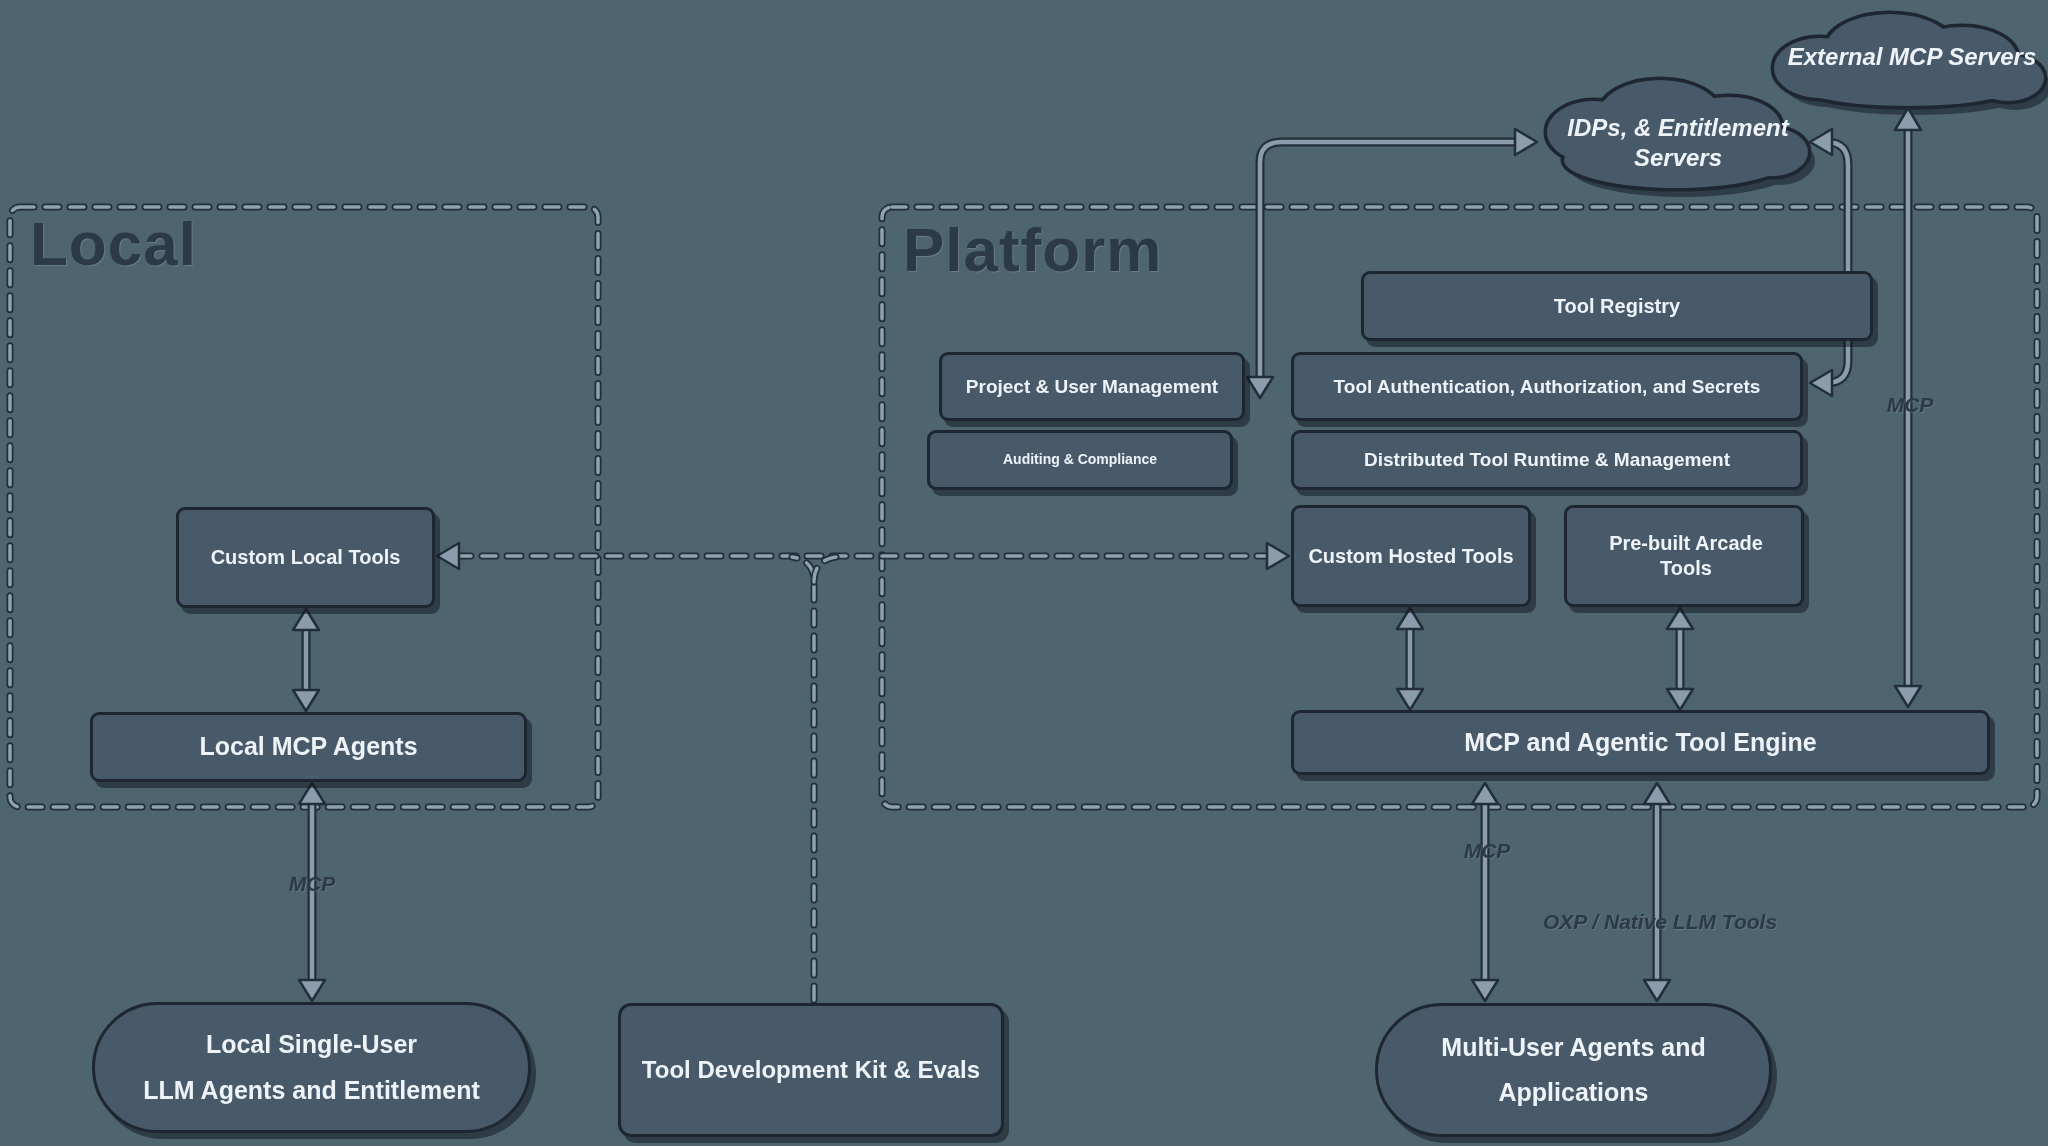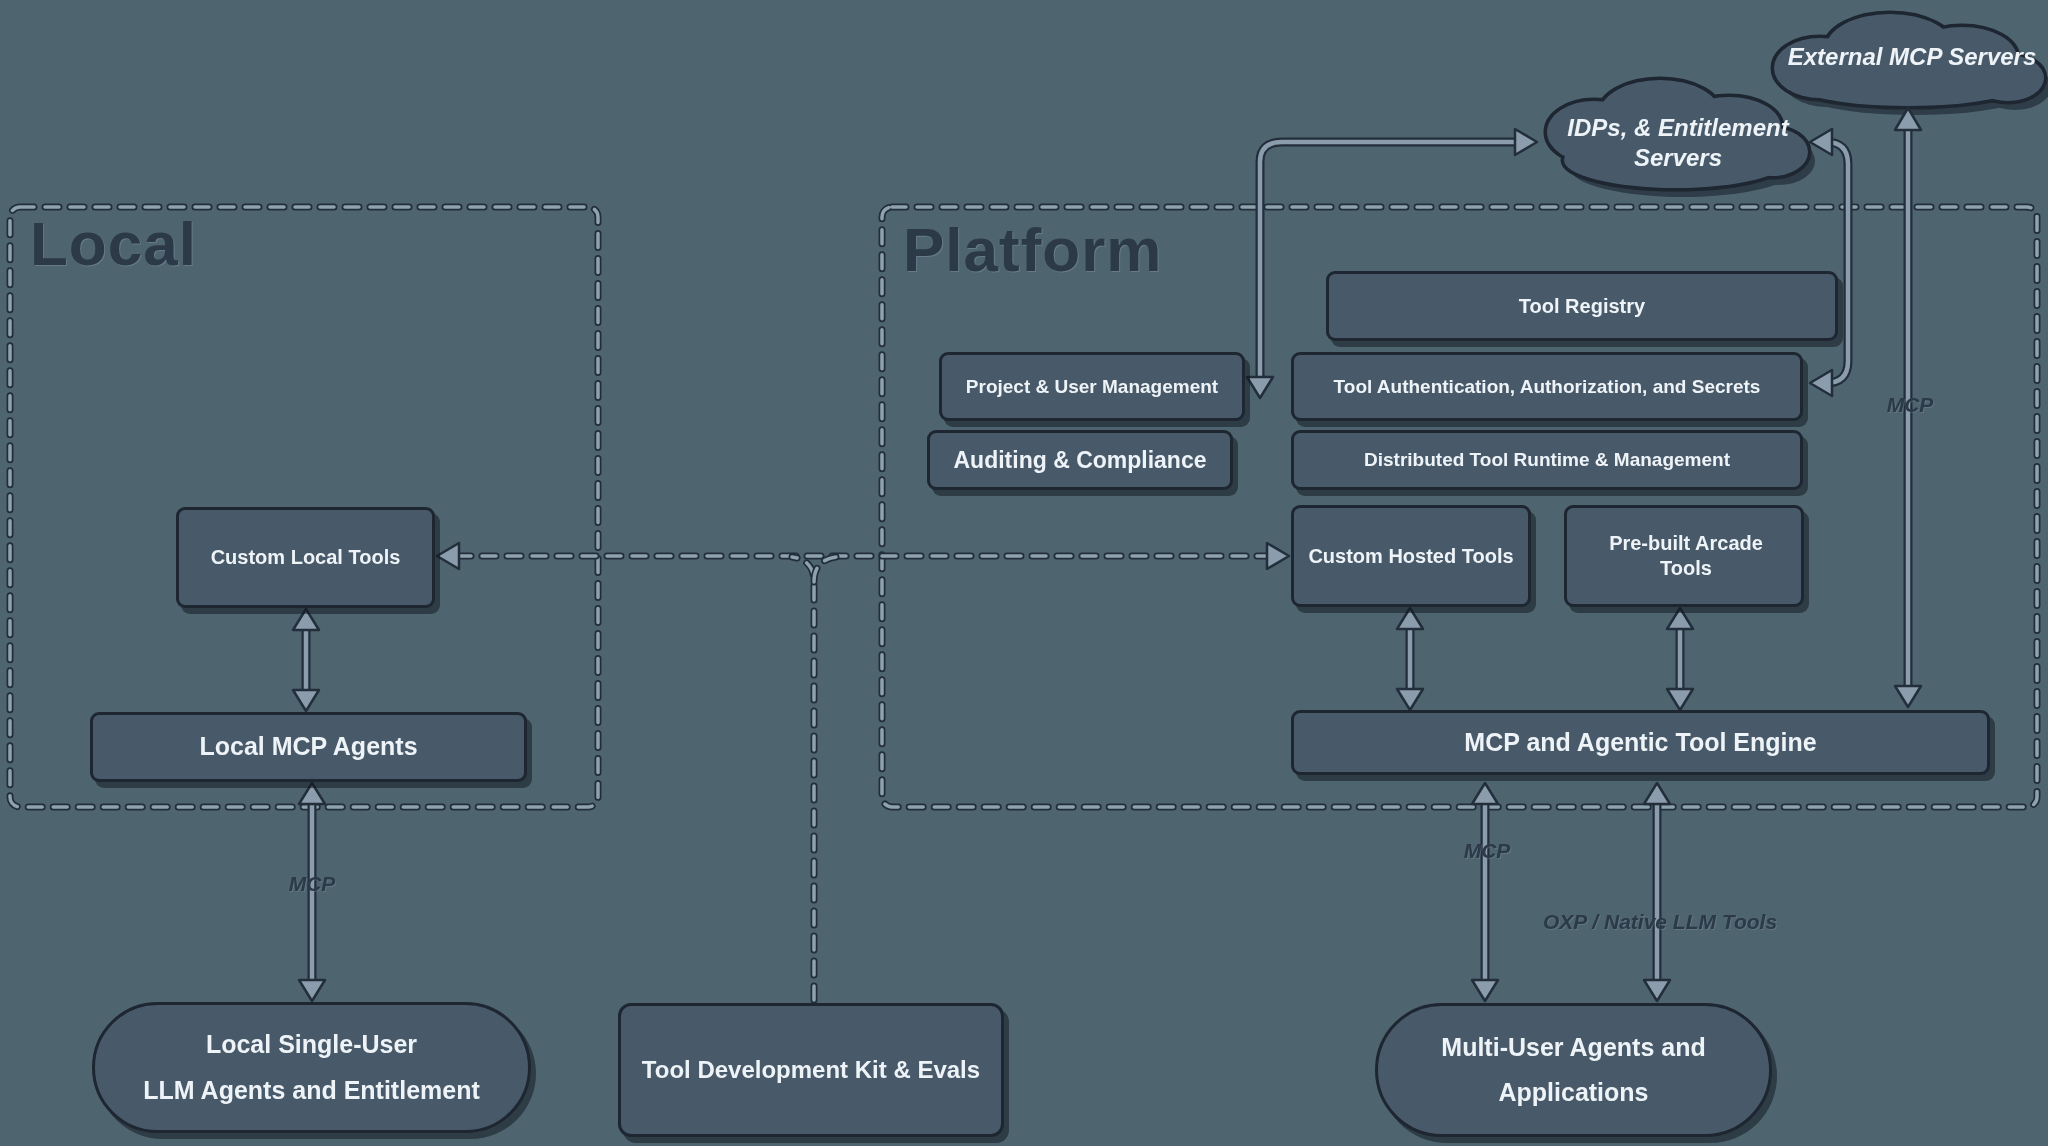--- a/index.html
+++ b/index.html
@@ -196,22 +196,22 @@
   <div class="container-title" style="left:30px;top:208px;">Local</div>
   <div class="container-title" style="left:903px;top:214px;">Platform</div>
 
   <div class="cloud-label" style="left:1912px;top:57px;">External MCP Servers</div>
   <div class="cloud-label" style="left:1678px;top:143px;">
     <span class="ln">IDPs, &amp; Entitlement</span>
     <span class="ln">Servers</span>
   </div>
 
   <div class="node" style="left:927px;top:352px;width:306px;height:69px;font-size:19px;margin-left:12px;">Project &amp; User Management</div>
-  <div class="node" style="left:927px;top:430px;width:306px;height:60px;font-size:23px;">Auditing &amp; Compliance</div>
-  <div class="node" style="left:1326px;top:271px;width:512px;height:70px;">Tool Registry</div>
+  <div class="node" style="left:927px;top:430px;width:306px;height:60px;font-size:14px;">Auditing &amp; Compliance</div>
+  <div class="node" style="left:1361px;top:271px;width:512px;height:70px;">Tool Registry</div>
   <div class="node" style="left:1291px;top:352px;width:512px;height:69px;font-size:19px;">Tool Authentication, Authorization, and Secrets</div>
   <div class="node" style="left:1291px;top:430px;width:512px;height:60px;font-size:19px;">Distributed Tool Runtime &amp; Management</div>
   <div class="node" style="left:1291px;top:505px;width:240px;height:102px;">Custom Hosted Tools</div>
   <div class="node" style="left:1564px;top:505px;width:240px;height:102px;padding-left:14px;">Pre-built Arcade Tools</div>
   <div class="node big" style="left:1291px;top:710px;width:699px;height:65px;">MCP and Agentic Tool Engine</div>
 
   <div class="node" style="left:176px;top:507px;width:259px;height:101px;">Custom Local Tools</div>
   <div class="node big" style="left:90px;top:712px;width:437px;height:70px;">Local MCP Agents</div>
 
   <div class="node stadium" style="left:92px;top:1002px;width:439px;height:131px;">

